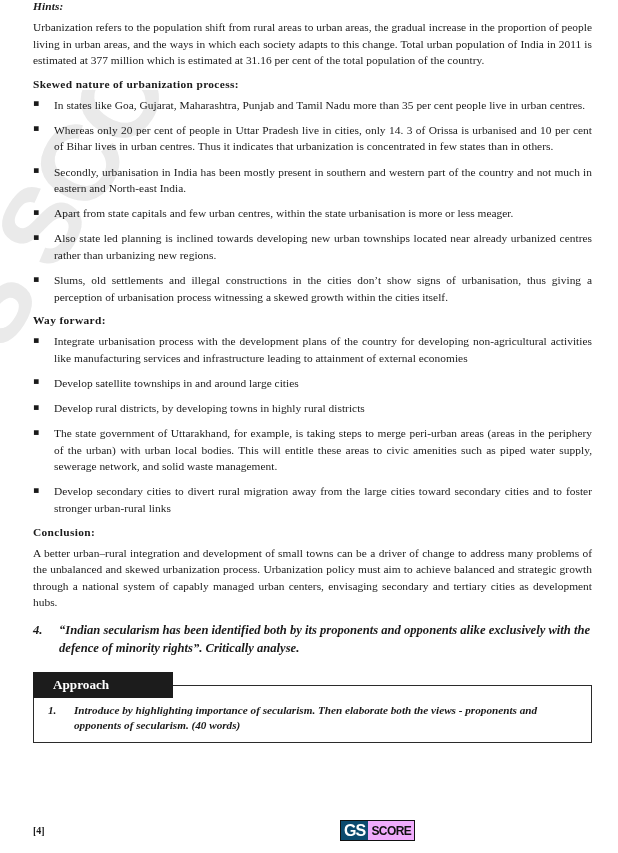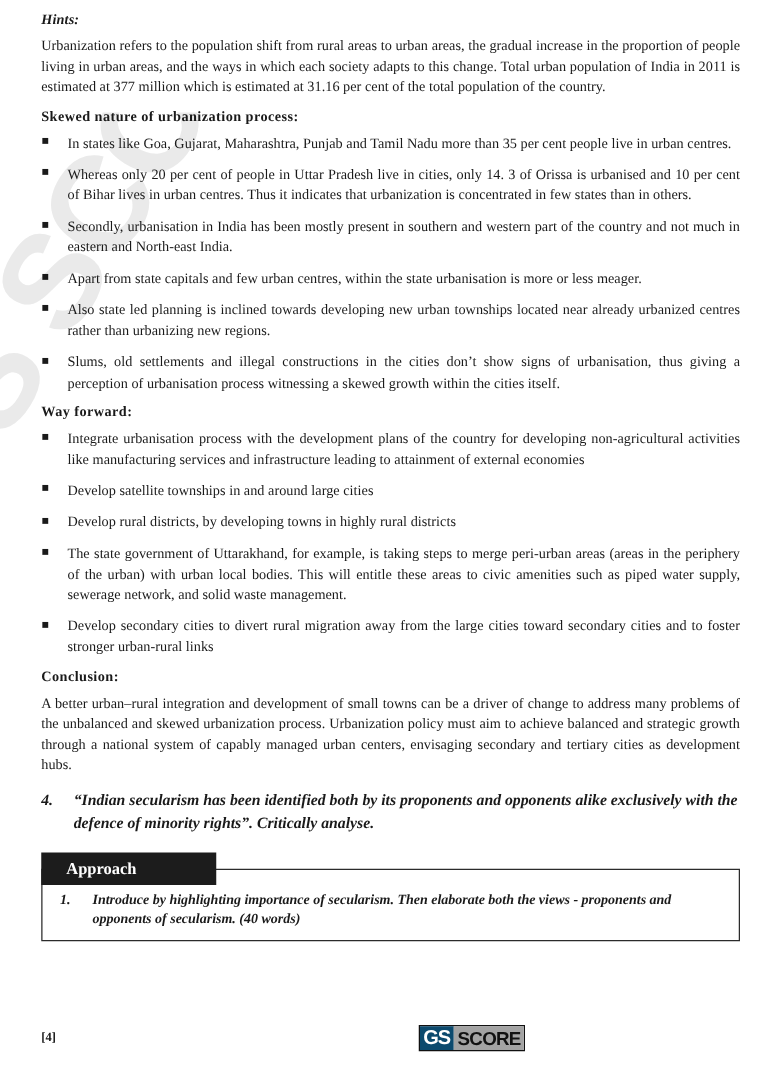--- a/index.html
+++ b/index.html
@@ -46,21 +46,21 @@
     letter-spacing: -4px;
     color: #e9e9e9;
     white-space: nowrap;
     opacity: 0.95;
   }
 
   
   #content {
     position: absolute;
     left: 33px;
-    top: 10px;
+    top: 0;
     width: 559px;
     z-index: 2;
   }
 
   .h-italic {
     font-weight: bold;
     font-style: italic;
     font-size: 11.4px;
     margin: 0 0 7px 0;
     letter-spacing: 0.1px;
@@ -197,23 +197,23 @@
   .logo-gs {
     background: #0c4a6e;
     color: #ffffff;
     font-size: 16px;
     padding: 2px 3px 0 3px;
     letter-spacing: -0.8px;
     display: flex;
     align-items: center;
   }
   .logo-score {
-    background: #a3a3a3;
+    background: #f0abfc;
     color: #111111;
-    font-size: 15px;
+    font-size: 12px;
     padding: 2px 3px 0 3px;
     letter-spacing: -0.6px;
     display: flex;
     align-items: center;
     text-align: center;
   }
   #footer-note {
     width: 215px;
     flex: none;
     text-align: right;

